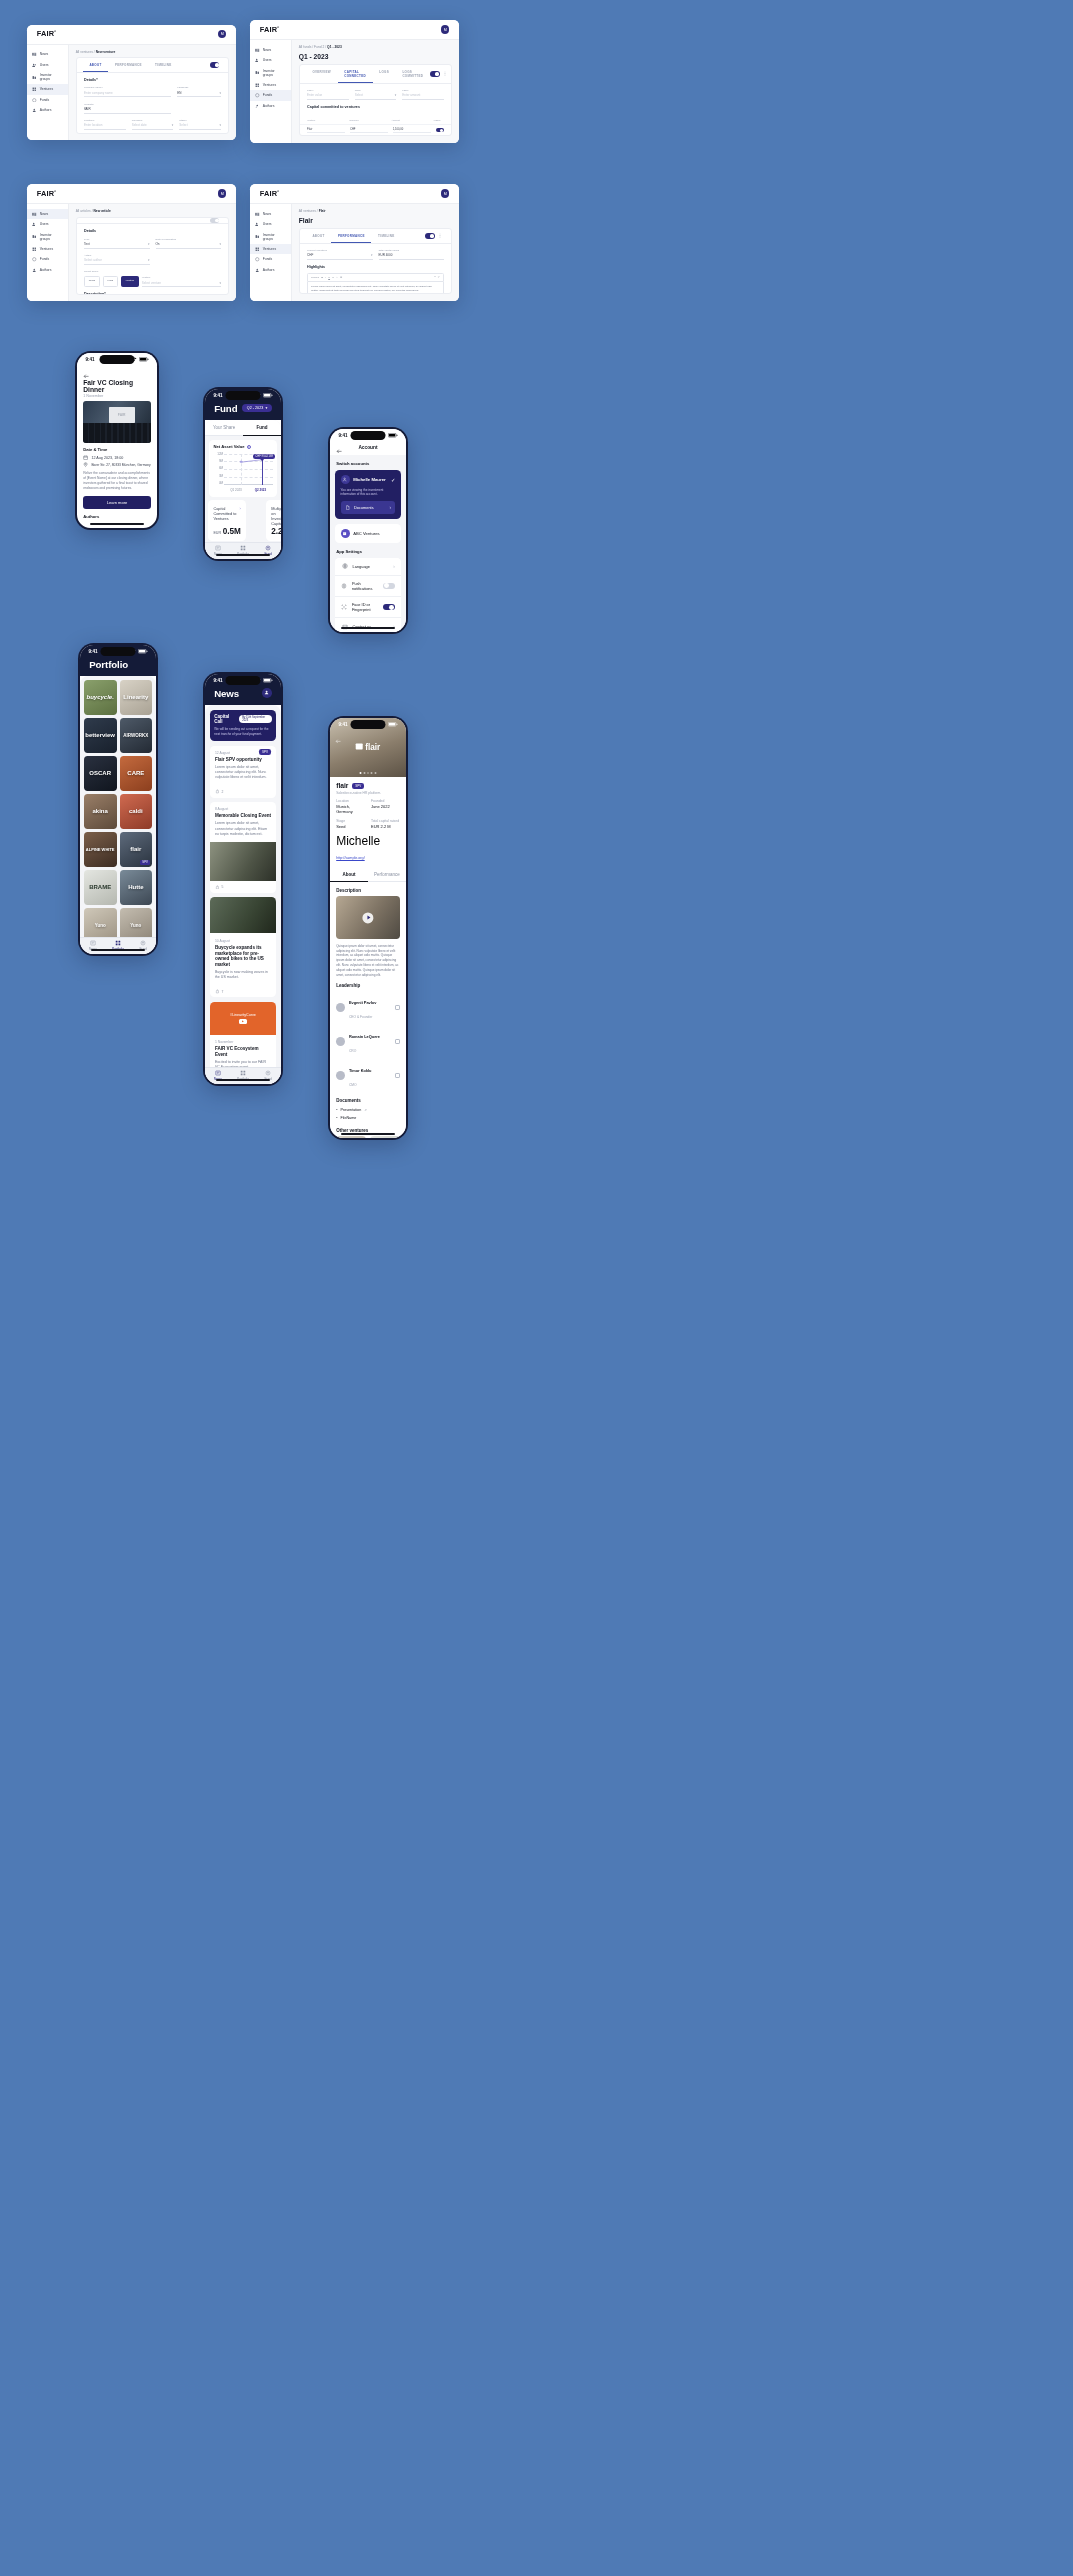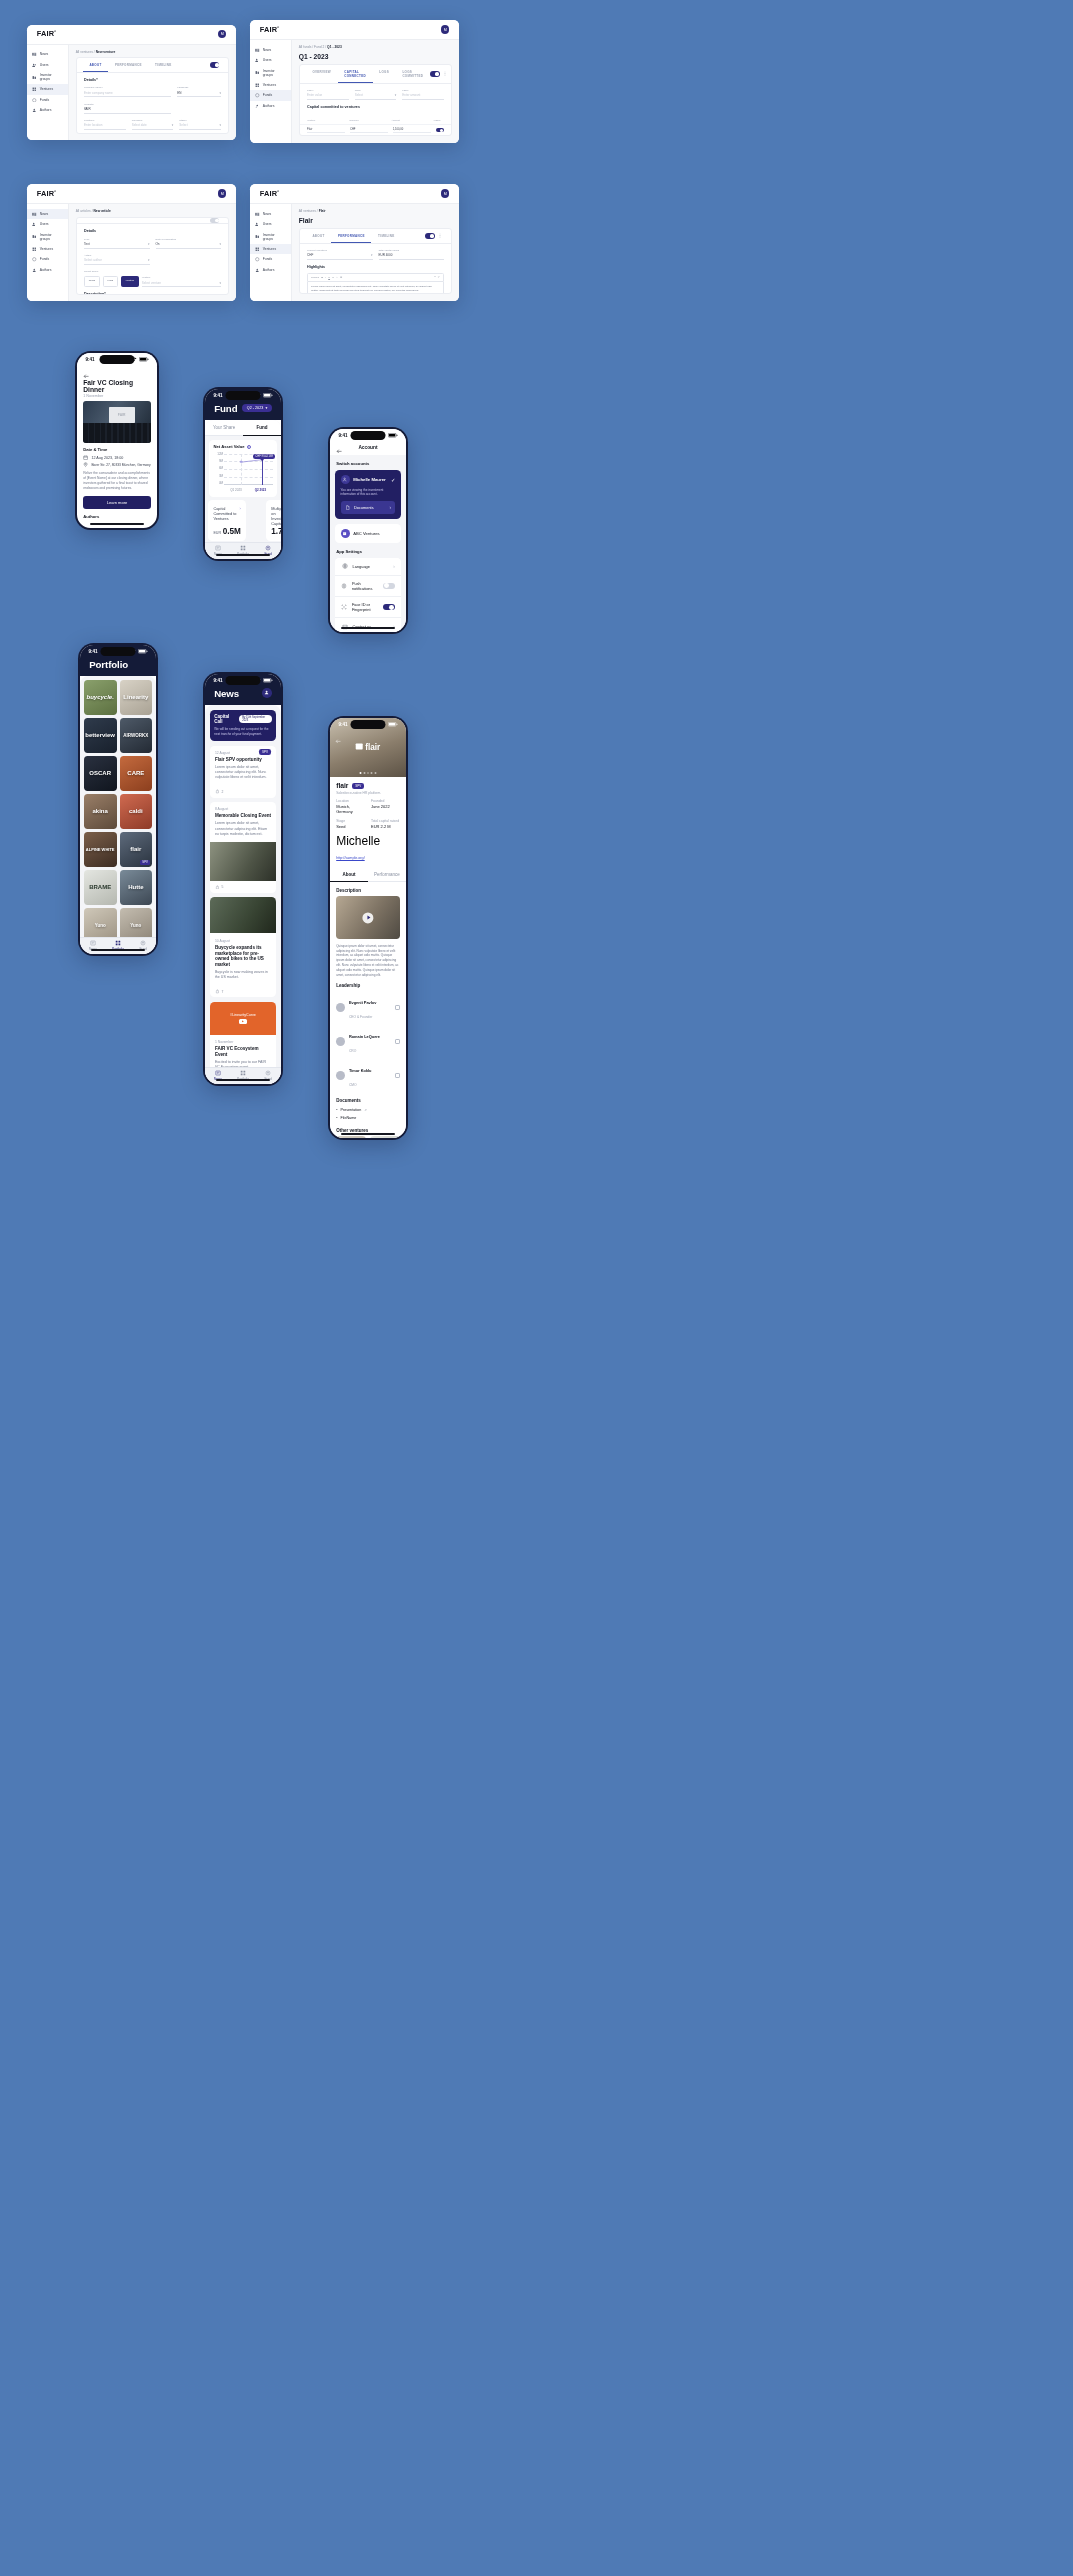--- a/index.html
+++ b/index.html
@@ -807,21 +807,21 @@
             <div class="mv">
                 <span class="pre">EUR</span>
                 <span>0.5M</span>
               </div>
           </div>
           <div class="metric">
             <div class="mt">
                 <span>Multiple on Invested Capital</span>
               </div>
             <div class="mv">
-                <span>1.7</span>
+                <span>2.2</span>
                 <span class="u">x</span>
               </div>
           </div>
         </div>
         <div class="metric-grid">
           <div class="metric">
             <div class="mt">
                 <span>Share of Capital Called</span>
                 <span class="info-i">i</span>
               </div>

